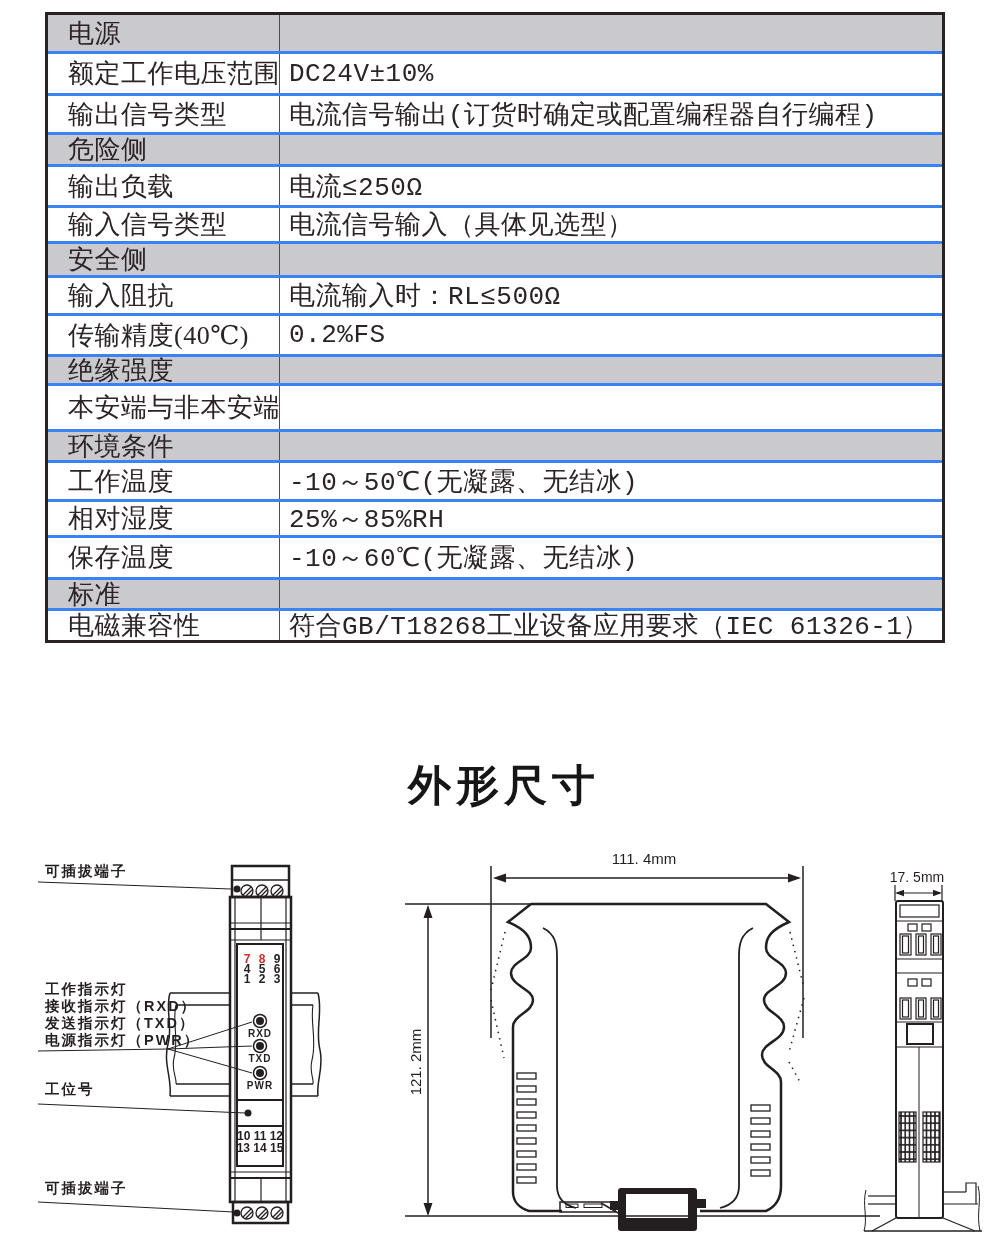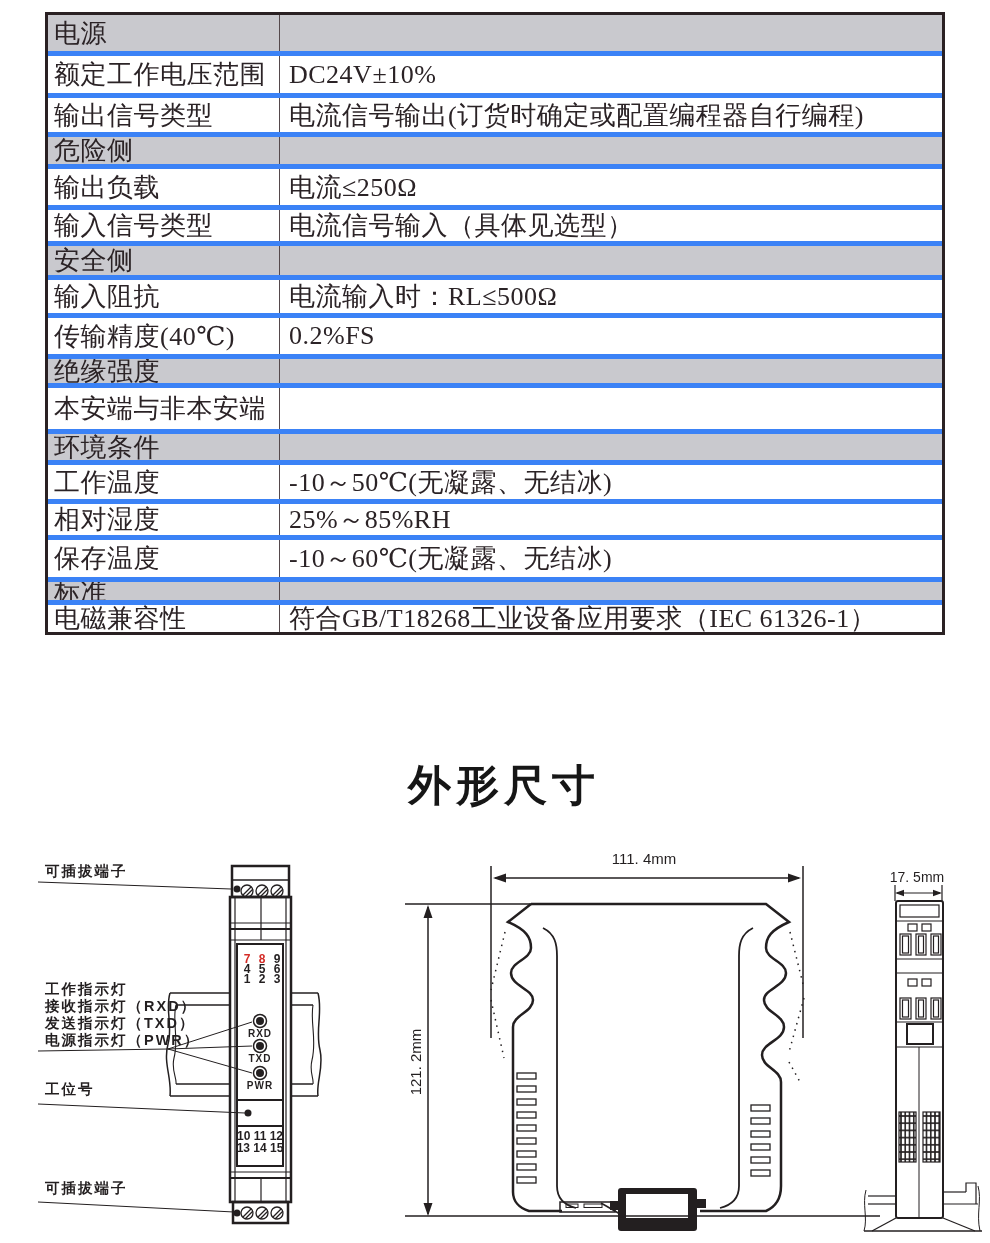--- a/index.html
+++ b/index.html
@@ -1,28 +1,28 @@
 <!DOCTYPE html>
 <html><head>
 <meta charset="utf-8">
 <style>
   html,body{margin:0;padding:0;}
   body{width:990px;height:1243px;position:relative;background:#ffffff;overflow:hidden;
        font-family:"Liberation Serif","DejaVu Serif",serif;color:#2b2326;}
   
   .spec-table{position:absolute;left:45px;top:12px;width:900px;border:3px solid #2a2123;
               box-sizing:border-box;background:#fff;}
-  .trow{display:flex;border-top:5px solid #3b82f6;box-sizing:border-box;}
+  .trow{display:flex;border-top:3px solid #3b82f6;box-sizing:border-box;}
   .trow:first-child{border-top:none;}
   .trow.section{background:#c9c9ce;}
   .tlabel{width:232px;border-right:1px solid #55494c;box-sizing:border-box;
-          display:flex;align-items:center;padding-left:6px;font-size:26px;
+          display:flex;align-items:center;padding-left:20px;font-size:26px;
           letter-spacing:0.5px;white-space:nowrap;overflow:hidden;}
   .tvalue{flex:1;display:flex;align-items:center;padding-left:9px;font-size:26px;
-          letter-spacing:0.5px;white-space:nowrap;overflow:hidden;}
+          letter-spacing:0.5px;white-space:nowrap;overflow:hidden;font-family:Liberation Mono, monospace;}
   
   .sec-title{position:absolute;left:9px;top:757px;width:990px;text-align:center;
              font-family:"Liberation Sans","DejaVu Sans",sans-serif;font-weight:bold;
              font-size:43px;letter-spacing:5px;color:#161616;}
   
   .drawings{position:absolute;left:0;top:840px;}
   svg text{stroke:none;}
   .dlabel{font-family:"Liberation Sans","DejaVu Sans",sans-serif;font-weight:bold;
           font-size:14.5px;letter-spacing:2px;fill:#231f20;}
   .dim{font-family:"Liberation Sans","DejaVu Sans",sans-serif;font-size:15px;fill:#231f20;}
@@ -89,21 +89,21 @@
       <div class="tvalue">-10～50℃(无凝露、无结冰)</div>
     </div>
   <div class="trow" style="height:36px">
       <div class="tlabel">相对湿度</div>
       <div class="tvalue">25%～85%RH</div>
     </div>
   <div class="trow" style="height:42px">
       <div class="tlabel">保存温度</div>
       <div class="tvalue">-10～60℃(无凝露、无结冰)</div>
     </div>
-  <div class="trow section" style="height:23px">
+  <div class="trow section" style="height:31px">
       <div class="tlabel">标准</div>
       <div class="tvalue"></div>
     </div>
   <div class="trow" style="height:32px">
       <div class="tlabel">电磁兼容性</div>
       <div class="tvalue">符合GB/T18268工业设备应用要求（IEC 61326-1）</div>
     </div>
 </div>
 
 <div class="sec-title">外形尺寸</div>

